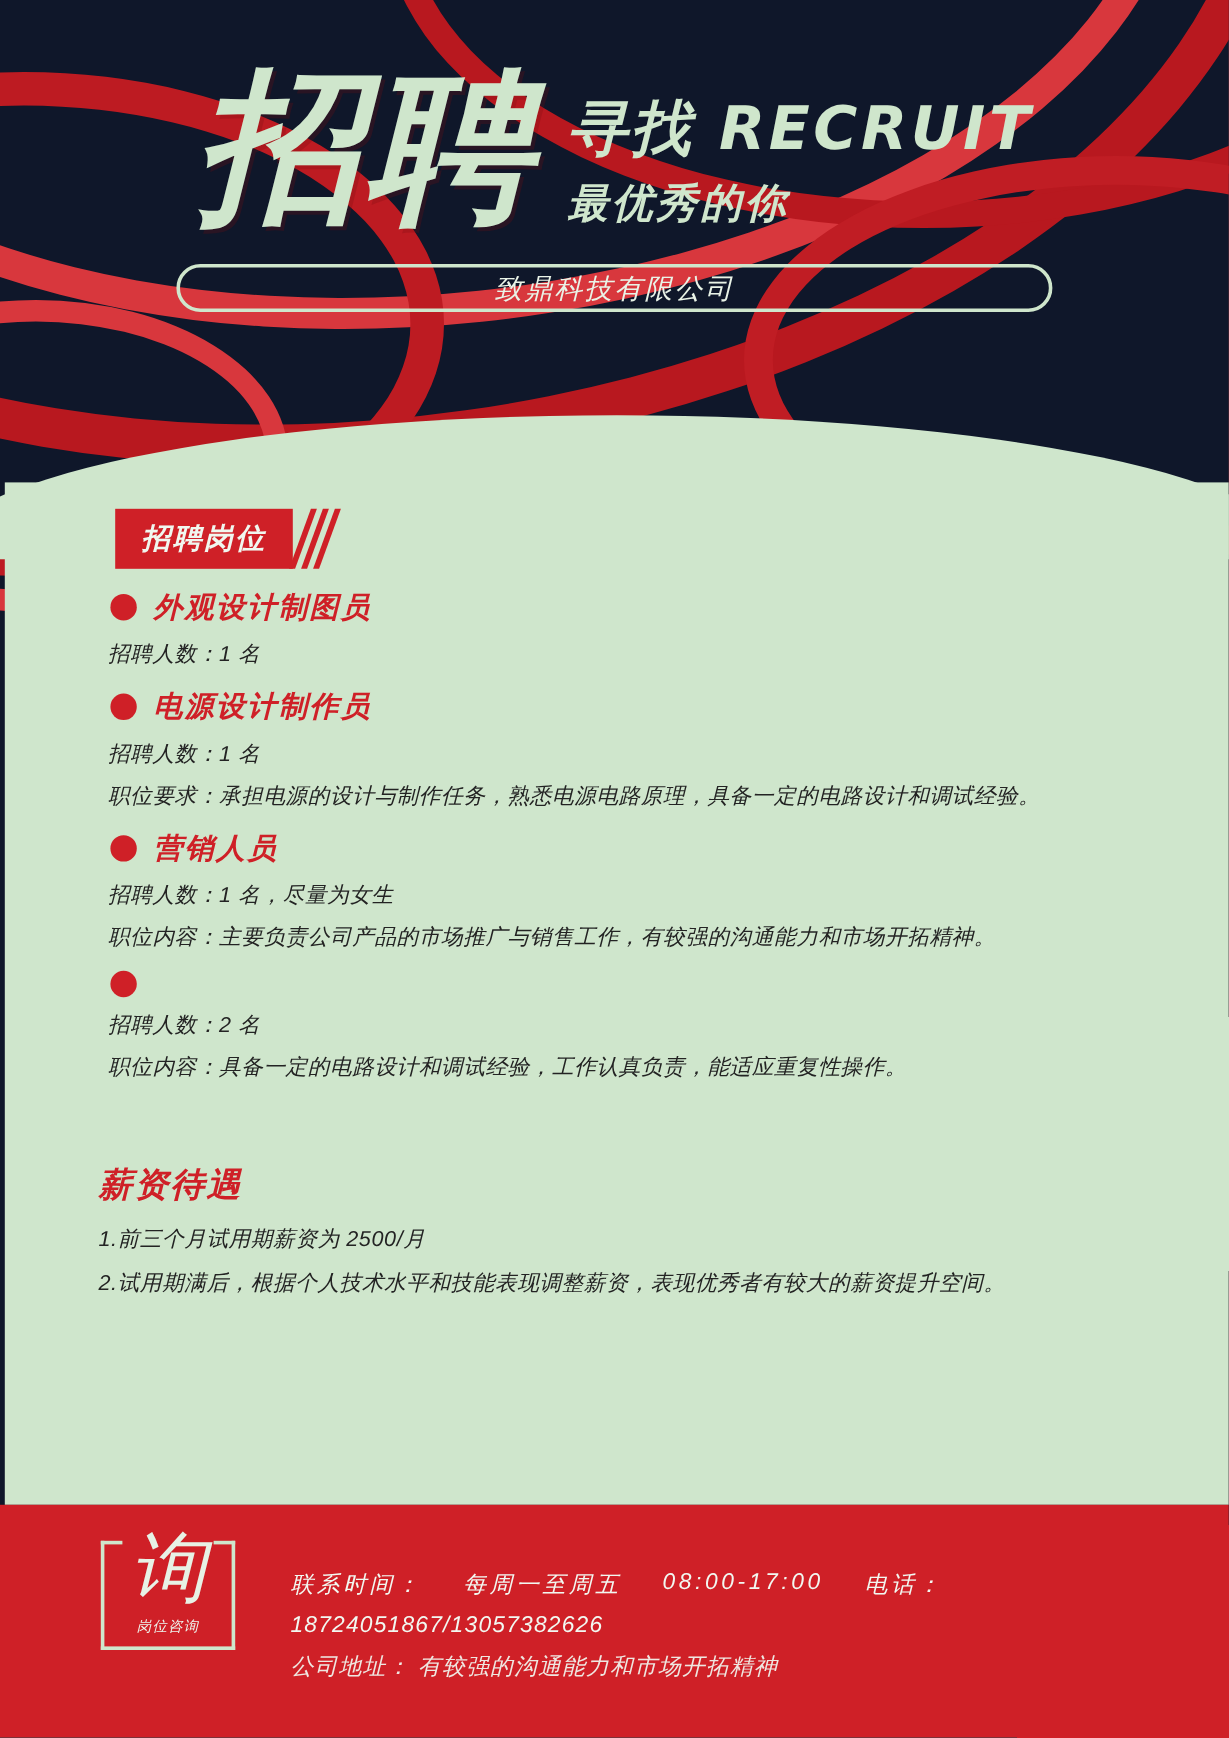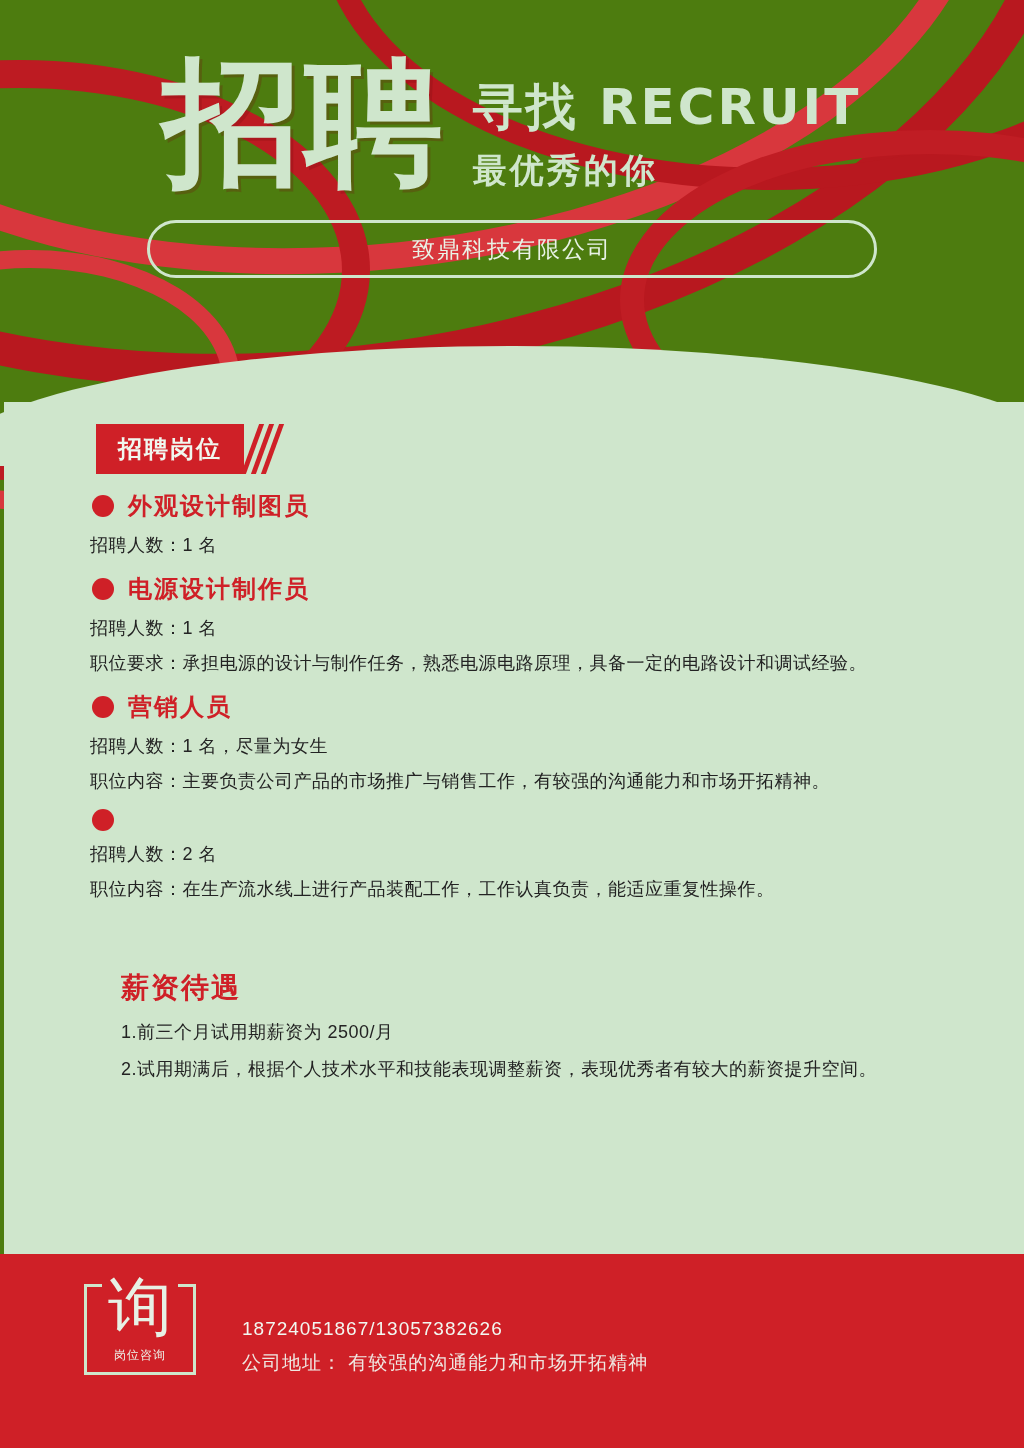--- a/index.html
+++ b/index.html
@@ -9,22 +9,23 @@
     font-family: "Liberation Sans", sans-serif;
     background: #cf2027;
     overflow: hidden;
     position: relative;
   }
 
   
   .poster {
     position: absolute;
     inset: 0;
-    background: #4d7c0f;
+    background: #0f172a;
     overflow: hidden;
+    font-style: italic;
   }
   .swirl {
     position: absolute;
     border-radius: 50%;
     background: transparent;
   }
   .s1 {
     width: 1500px; height: 900px;
     left: -420px; top: -520px;
     border: 34px solid #b8181f;
@@ -100,21 +101,21 @@
     letter-spacing: 3px;
     line-height: 1.25;
     margin-top: 10px;
   }
 
   .company-pill {
     position: relative;
     z-index: 3;
     margin: 28px auto 0;
     width: 730px;
-    height: 58px;
+    height: 40px;
     border: 3px solid #cfe6cc;
     border-radius: 29px;
     color: #e9f3e7;
     font-size: 23px;
     display: flex;
     align-items: center;
     justify-content: center;
     letter-spacing: 2px;
   }
 
@@ -197,21 +198,20 @@
   .job-line {
     color: #232323;
     font-size: 18px;
     margin-top: 11px;
     margin-left: 8px;
     letter-spacing: 0.5px;
   }
 
   .salary {
     margin-top: 68px;
-    margin-left: 39px;
   }
   .salary-title {
     color: #cf2027;
     font-size: 28px;
     font-weight: bold;
     letter-spacing: 2px;
   }
   .salary-line {
     color: #232323;
     font-size: 18px;
@@ -344,38 +344,44 @@
         </div>
         <div class="job-line">招聘人数：1 名，尽量为女生</div>
         <div class="job-line">职位内容：主要负责公司产品的市场推广与销售工作，有较强的沟通能力和市场开拓精神。</div>
       </div>
 
       <div class="job">
         <div class="job-title-row">
           <span class="dot"></span>
         </div>
         <div class="job-line">招聘人数：2 名</div>
-        <div class="job-line">职位内容：在生产流水线上进行产品装配工作，工作认真负责，能适应重复性操作。</div>
+        <div class="job-line">职位内容：具备一定的电路设计和调试经验，工作认真负责，能适应重复性操作。</div>
       </div>
 
       <div class="salary">
         <div class="salary-title">薪资待遇</div>
         <div class="salary-line">1.前三个月试用期薪资为 2500/月</div>
         <div class="salary-line">2.试用期满后，根据个人技术水平和技能表现调整薪资，表现优秀者有较大的薪资提升空间。</div>
       </div>
 
     </div>
   </div>
 
   <div class="footer">
     <div class="footer-inner">
       <div class="consult-box">
         <div class="consult-glyph">询</div>
         <div class="consult-label">岗位咨询</div>
       </div>
       <div class="contact">
+        <div class="contact-row">
+          <span>联系时间：</span>
+          <span>每周一至周五</span>
+          <span>08:00-17:00</span>
+          <span>电话：</span>
+        </div>
         <div class="contact-line">18724051867/13057382626</div>
         <div class="contact-line dim">公司地址：  有较强的沟通能力和市场开拓精神</div>
       </div>
     </div>
   </div>
 
 </div>
 
 </body></html>

